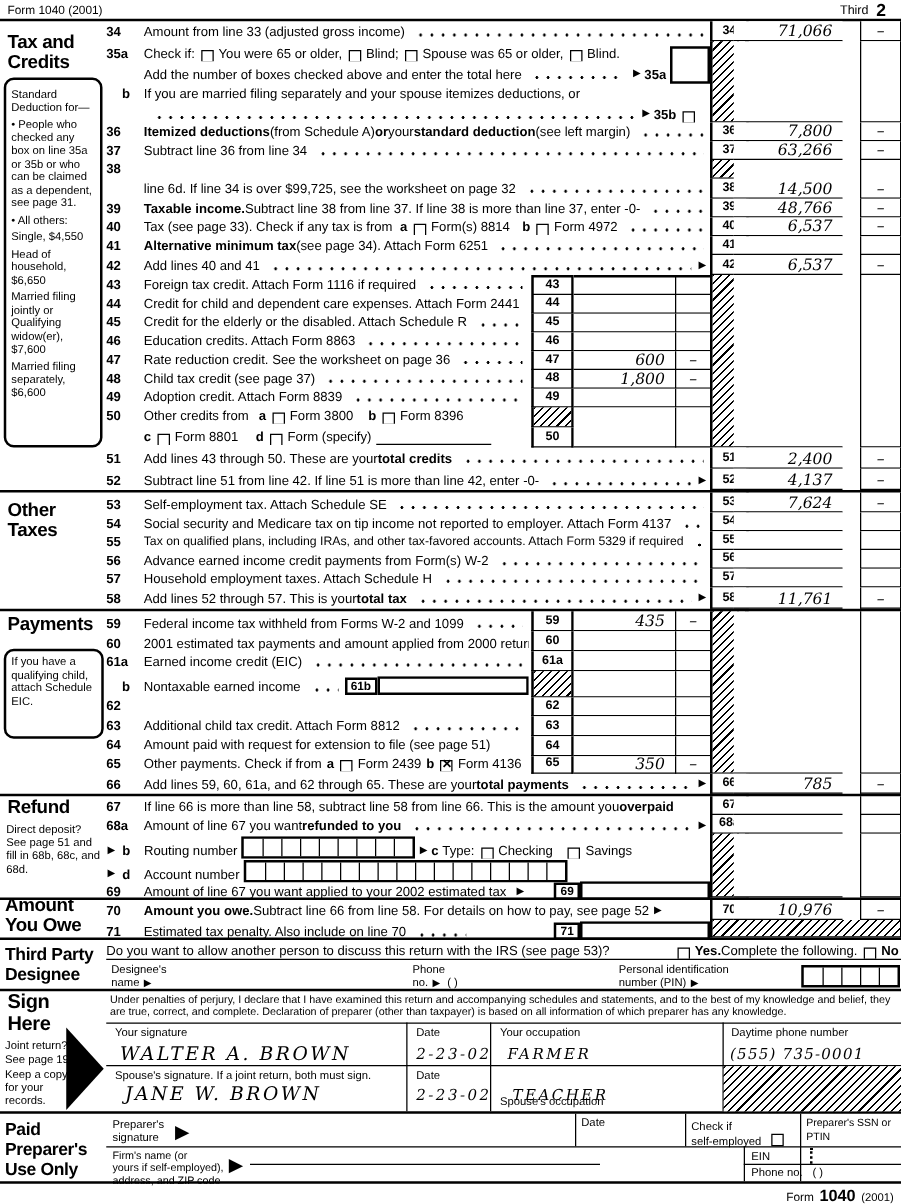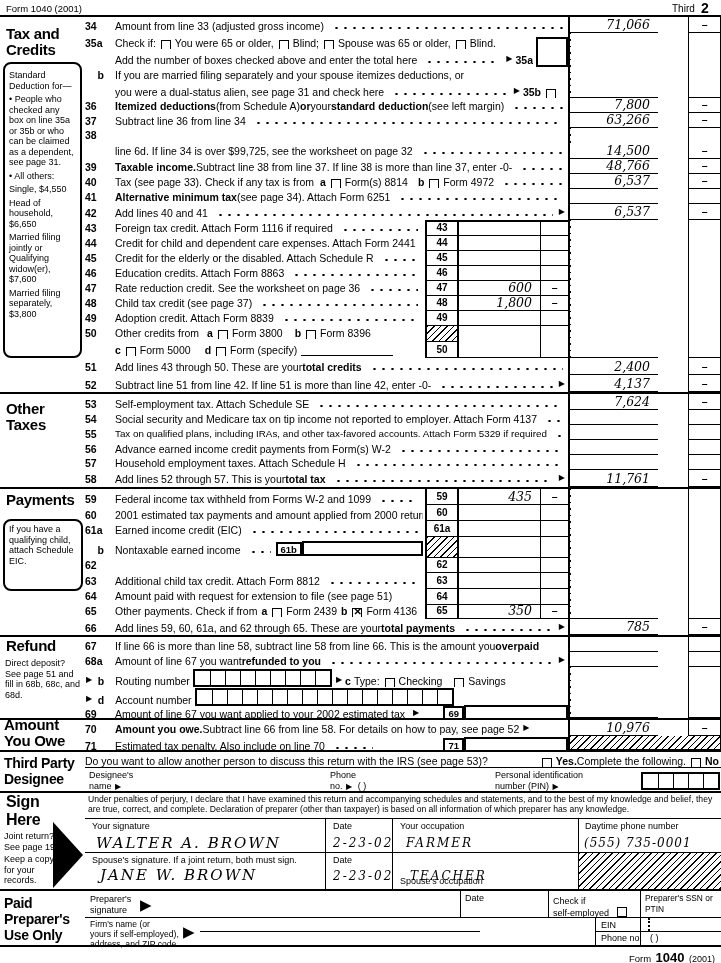--- a/index.html
+++ b/index.html
@@ -26,21 +26,21 @@
   margin:0 4px -1px 5px;position:relative;background:#fff}
 .cb.checked::after{content:"\2715";position:absolute;left:0;top:-3px;font-size:10px;font-weight:bold}
 .tagbox{flex:none;border:2px solid #000;font-weight:bold;font-size:9.5px;
   padding:0 3px;height:14px;line-height:11px;background:#fff}
 .slot{flex:none;border:2px solid #000;height:15px;background:#fff}
 .specify{flex:none;width:92px;border-bottom:1.5px solid #000;height:10px;margin-left:4px}
 
 .cell{position:absolute;border-left:2px solid #000;border-bottom:1px solid #000;
   background:#fff;font-size:10px;display:flex;align-items:flex-end}
 .cnum{left:568px;width:31px;border-right:2px solid #000;justify-content:center;font-weight:bold;padding-bottom:2px}
-.camt{left:571px;width:87px;border-left:none;justify-content:flex-end;padding:0 8px 1px 0}
+.camt{left:587px;width:87px;border-left:none;justify-content:flex-end;padding:0 8px 1px 0}
 .ccts{left:688px;width:33px;border-left:1px solid #000;border-right:1px solid #000;justify-content:center;padding-bottom:1px}
 
 .inum{left:425px;width:34px;border-left:2px solid #000;border-right:2px solid #000;
   justify-content:center;font-weight:bold;padding-bottom:2px}
 .iamt{left:459px;width:81px;border-left:none;justify-content:flex-end;padding:0 8px 1px 0}
 .icts{left:540px;width:28px;border-left:1px solid #000;justify-content:center;padding-bottom:1px}
 .bt2{border-top:2px solid #000}
 .hatch{background:repeating-linear-gradient(135deg,#000 0,#000 1.2px,#fff 1.2px,#fff 4.6px)}
 .hw{font-family:"DejaVu Serif",serif;font-style:italic;font-size:12.5px;line-height:13px}
 
@@ -71,21 +71,21 @@
     <div>Tax and</div>
     <div>Credits</div>
   </div>
   <div class="rbox" style="left:3px;top:62px;width:79px;height:296px">
     <p>Standard Deduction for—</p>
     <p>• People who checked any box on line 35a or 35b or who can be claimed as a dependent, see page 31.</p>
     <p>• All others:</p>
     <p>Single, $4,550</p>
     <p>Head of household, $6,650</p>
     <p>Married filing jointly or Qualifying widow(er), $7,600</p>
-    <p>Married filing separately, $3,800</p>
+    <p>Married filing separately, $6,600</p>
   </div>
   <div class="sect" style="left:6px;top:401px">
     <div>Other</div>
     <div>Taxes</div>
   </div>
   <div class="sect" style="left:6px;top:492px">Payments</div>
   <div class="rbox" style="left:3px;top:519px;width:80px;height:72px">If you have a qualifying child, attach Schedule EIC.</div>
   <div class="sect" style="left:6px;top:638px">Refund</div>
   <div class="note" style="left:5px;top:658px;width:76px">Direct deposit? See page 51 and fill in 68b, 68c, and 68d.</div>
   <div class="sect" style="left:4px;top:717px">
@@ -133,21 +133,20 @@
     <span class="arr">▶</span>
     <span class="b">35a</span>
   </div>
   <div class="abs" style="left:536px;top:37px;width:32px;height:30px;border:2px solid #000;background:#fff"></div>
   <div class="drow" style="top:69px">
     <span class="lnum sub">b</span>
     <span>If you are married filing separately and your spouse itemizes deductions, or</span>
   </div>
   <div class="drow" style="top:85px;width:475px">
     <span class="lnum"></span>
-    <span>you were a dual-status alien, see page 31 and check here</span>
     <span class="dots"></span>
     <span class="arr">▶</span>
     <span class="b">35b</span>
     <span class="cb"></span>
   </div>
   <div class="drow" style="top:100px">
     <span class="lnum">36</span>
     <span class="b">Itemized deductions</span>
     <span> (from Schedule A) </span>
     <span class="b">or</span>
@@ -239,21 +238,21 @@
     <span class="cb"></span>
     <span>Form 3800</span>
     <span class="b" style="margin-left:12px">b</span>
     <span class="cb"></span>
     <span>Form 8396</span>
   </div>
   <div class="drow w-inner" style="top:344px">
     <span class="lnum"></span>
     <span class="b">c</span>
     <span class="cb"></span>
-    <span>Form 5000</span>
+    <span>Form 8801</span>
     <span class="b" style="margin-left:14px">d</span>
     <span class="cb"></span>
     <span>Form (specify)</span>
     <span class="specify"></span>
   </div>
   <div class="drow" style="top:361px">
     <span class="lnum">51</span>
     <span>Add lines 43 through 50. These are your </span>
     <span class="b">total credits</span>
     <span class="dots"></span>

